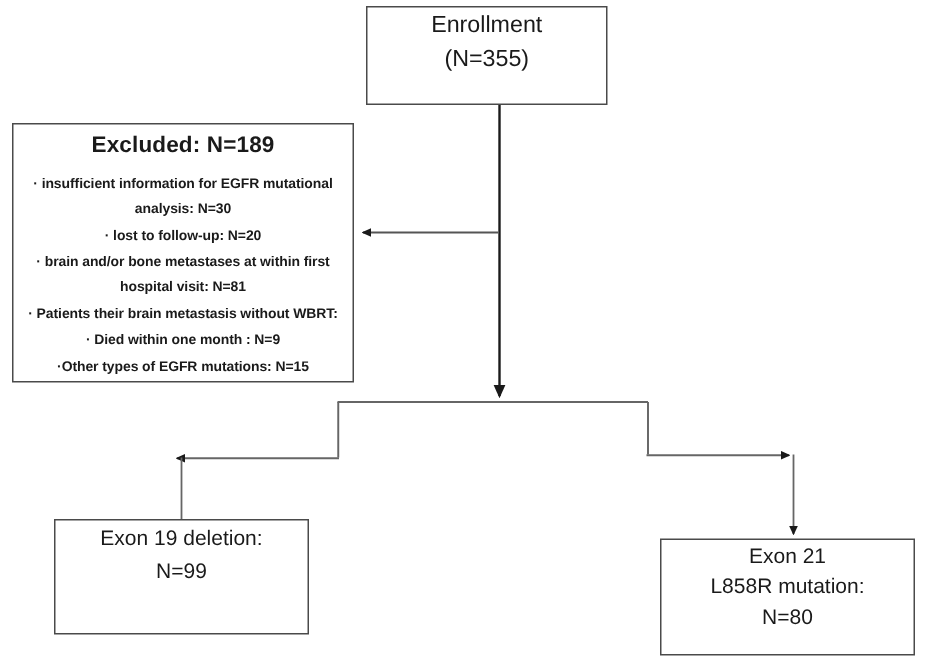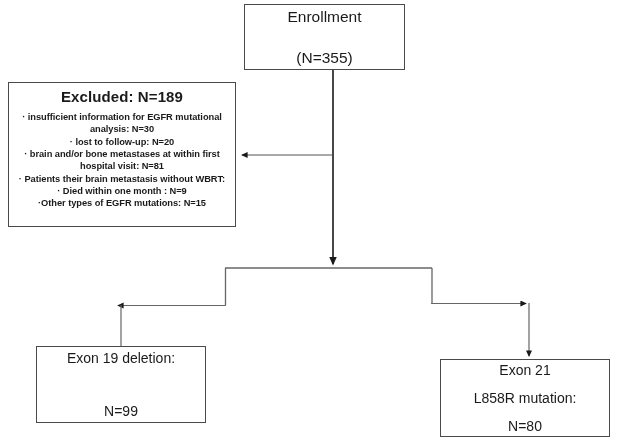--- a/index.html
+++ b/index.html
@@ -26,41 +26,41 @@
   }
   .node {
     position: absolute;
     box-sizing: border-box;
     border: 1.4px solid #ururu;
     border: 1.4px solid #4a4a4a;
     background: #ffffff;
     display: flex;
     flex-direction: column;
     align-items: center;
-    justify-content: space-between;
+    justify-content: flex-start;
     text-align: center;
   }
   
   #node-enrollment {
     left: 244px;
     top: 4px;
     width: 161px;
     height: 66px;
     font-size: 15.5px;
     line-height: 1.5;
   }
   #node-enrollment .line { display: block; }
 
   
   #node-excluded {
     left: 8px;
     top: 82px;
     width: 228px;
-    height: 145px;
-    justify-content: flex-start;
+    height: 173px;
+    justify-content: space-between;
     padding: 4px 6px;
     font-size: 9.3px;
     line-height: 1.33;
   }
   #node-excluded .excluded-title {
     font-size: 15px;
     font-weight: bold;
     margin-bottom: 4px;
     letter-spacing: 0.1px;
   }

